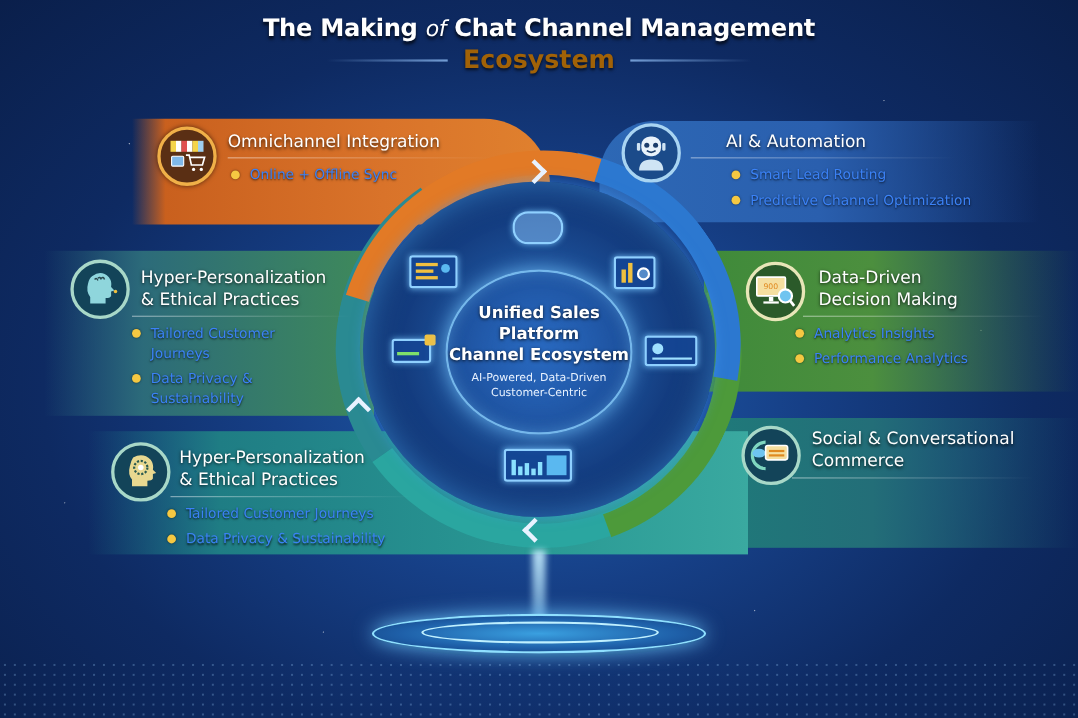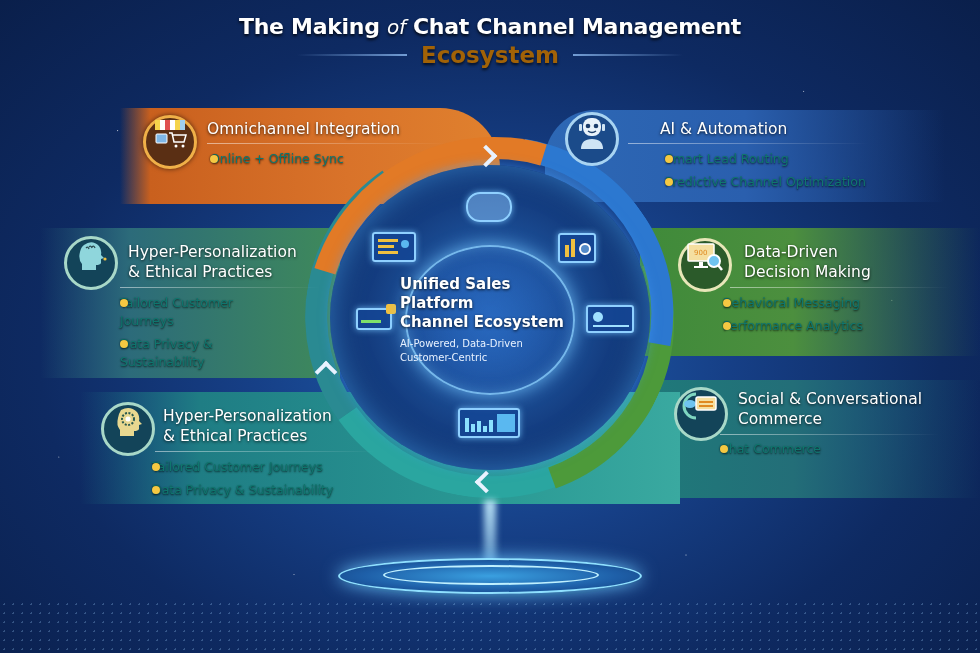--- a/index.html
+++ b/index.html
@@ -68,48 +68,48 @@
     background: radial-gradient(circle at 50% 50%, #2a6fc0 0%, #143d80 55%, #0d2a60 100%);
     box-shadow: inset 0 0 30px rgba(80,180,255,.5), 0 0 12px rgba(70,160,255,.5);
   }
   .core-inner {
     position: absolute; left: 405px; top: 245px; width: 170px; height: 150px; border-radius: 50%;
     border: 2px solid rgba(140,210,255,.8);
     box-shadow: 0 0 18px rgba(120,200,255,.8), inset 0 0 14px rgba(120,200,255,.4);
     background: radial-gradient(circle, rgba(40,100,190,.6) 0%, rgba(20,60,140,.2) 100%);
   }
   .core-text {
-    position: absolute; left: 400px; top: 275px; width: 180px; 
+    position: absolute; left: 400px; top: 275px; width: 180px; text-align: center;
   }
   .core-title { font-weight: bold; font-size: 15px; line-height: 19px; color: #fff; text-shadow: 0 1px 3px rgba(0,0,0,.8); }
   .core-sub { font-size: 10px; line-height: 14px; color: #e8f2ff; margin-top: 5px; }
 
   .mini-icon { position: absolute; border: 2px solid #8fd0ff; border-radius: 3px; background: rgba(20,70,150,.8); box-shadow: 0 0 6px rgba(120,200,255,.8); }
 
   
   .chev { position: absolute; width: 16px; height: 16px; border-top: 4px solid #e8f2ff; border-right: 4px solid #e8f2ff; }
 
   
   .card { position: absolute; }
   .icon-circle {
     position: absolute; width: 54px; height: 54px; border-radius: 50%;
-    display: flex; justify-content: center; font-size: 24px;
+    display: flex; align-items: center; justify-content: center; font-size: 24px;
   }
   .icon-circle.orange { background: #5a2f14; border: 3px solid #f0b048; box-shadow: 0 0 5px rgba(0,0,0,.6); }
   .icon-circle.blue { background: #1b4b8a; border: 3px solid #a8d4f2; }
   .icon-circle.teal { background: #134459; border: 3px solid #a8d8c8; }
   .icon-circle.green { background: #2b5a2a; border: 3px solid #e8e6b8; }
   .card-title {
     position: absolute; font-size: 15.5px; font-weight: normal; color: #fff;
     text-shadow: 0 1px 3px rgba(0,0,0,.8); line-height: 21px; white-space: nowrap;
   }
   .card-rule { position: absolute; height: 1px; background: linear-gradient(90deg, rgba(255,255,255,.5), rgba(255,255,255,0)); }
   .card-list { position: absolute; list-style: none; }
   .card-list li {
-    position: relative; font-size: 12.5px; line-height: 18px; color: #0f766e;
+    position: relative; padding-left: 17px; font-size: 12.5px; line-height: 18px; color: #3b82f6;
     text-shadow: 0 1px 2px rgba(0,0,0,.8); margin-bottom: 5px; white-space: nowrap;
   }
   .card-list li::before {
     content: ""; position: absolute; left: 0; top: 5px; width: 8px; height: 8px; border-radius: 50%;
     background: #f5c842; box-shadow: 0 0 2px rgba(0,0,0,.6);
   }
   .card-list.wrap li { white-space: normal; }
 
   
   .beam { position: absolute; left: 484px; top: 500px; width: 12px; height: 90px;
@@ -261,40 +261,39 @@
       <rect x="13" y="21" width="4" height="4" fill="#fff"></rect>
         <rect x="8" y="25" width="14" height="2" fill="#fff"></rect>
       <circle cx="28" cy="20" r="6" fill="#6fc4f0" stroke="#fff" stroke-width="2"></circle>
       <line x1="32" y1="24" x2="36" y2="29" stroke="#fff" stroke-width="2.5"></line>
     </svg>
   </div>
   <div class="card-title" style="left:744px;top:242px;">Data-Driven</div>
   <div class="card-title" style="left:744px;top:262px;">Decision Making</div>
   <div class="card-rule" style="left:730px;top:287px;width:220px;"></div>
   <ul class="card-list" style="left:723px;top:294px;">
-    <li>Behavioral Messaging</li>
+    <li>Analytics Insights</li>
     <li>Performance Analytics</li>
   </ul>
 </div>
 
 <div class="card">
   <div class="icon-circle teal" style="left:674px;top:387px;">
     <svg width="38" height="32" viewBox="0 0 38 32">
       <path d="M14 4 a12 12 0 1 0 0 24" stroke="#7fd6c0" stroke-width="3" fill="none"></path>
       <ellipse cx="8" cy="14" rx="6" ry="4" fill="#6fc4f0"></ellipse>
       <rect x="14" y="7" width="20" height="13" rx="2" fill="#f5dfa0" stroke="#fff" stroke-width="1.5"></rect>
       <rect x="17" y="11" width="14" height="2" fill="#e08a20"></rect>
         <rect x="17" y="15" width="14" height="2" fill="#e08a20"></rect>
     </svg>
   </div>
   <div class="card-title" style="left:738px;top:389px;">Social &amp; Conversational</div>
   <div class="card-title" style="left:738px;top:409px;">Commerce</div>
   <div class="card-rule" style="left:720px;top:434px;width:220px;"></div>
   <ul class="card-list" style="left:720px;top:440px;">
-    <li>Chat Commerce</li>
   </ul>
 </div>
 
 <div class="card">
   <div class="icon-circle teal" style="left:101px;top:402px;">
     <svg width="34" height="36" viewBox="0 0 34 36">
       <path d="M10 5 q9 -5 16 2 q3 4 2 9 l3 3 -3 1 v4 q-1 2 -5 2 v5 h-14 v-6 q-4 -5 -2 -12 q1 -5 3 -8z" fill="#e8d890"></path>
       <circle cx="17" cy="14" r="6" fill="none" stroke="#2a5a50" stroke-width="2" stroke-dasharray="2 1.5"></circle>
       <circle cx="17" cy="14" r="2.5" fill="#ffffff"></circle>
     </svg>

